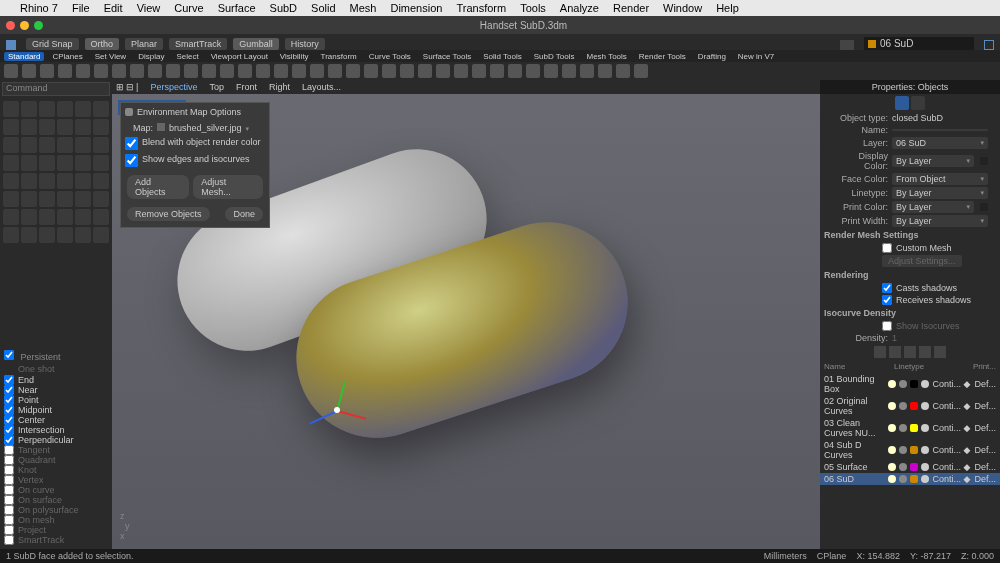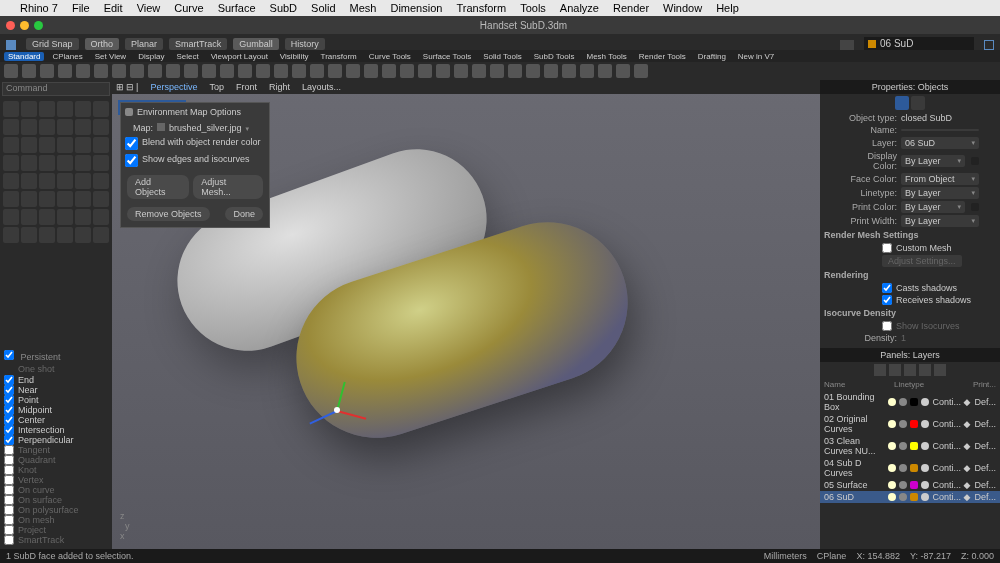--- a/index.html
+++ b/index.html
@@ -27,21 +27,21 @@
 .snaps { margin-top:auto; background:#2a2a2a; padding:4px; font-size:9px; }
 .snaps .hdr { color:#888; padding:1px 0; }
 .snaps label { display:flex; align-items:center; padding:0; color:#aaa; }
 .snaps input { margin-right:4px; width:10px; height:10px; }
 .center { flex:1; background:linear-gradient(180deg,#6a6a72 0%,#585860 100%); position:relative; }
 .vporttabs { height:14px; background:#2a2a2a; display:flex; align-items:center; font-size:9px; padding:0 4px; gap:12px; }
 .vporttabs .active { color:#7ab8ff; }
 .vportlabel { position:absolute; top:20px; left:6px; background:#2d5a9a; color:#fff; padding:2px 8px; font-size:10px; }
 .rightcol { width:180px; background:#2a2a2a; display:flex; flex-direction:column; font-size:9px; }
 .panelhdr { height:14px; background:#1a1a1a; display:flex; align-items:center; justify-content:center; font-size:9px; }
-.proprow { display:flex; align-items:center; padding:1px 21px; gap:4px; }
+.proprow { display:flex; align-items:center; padding:1px 12px; gap:4px; }
 .proprow .lbl { width:56px; text-align:right; color:#aaa; }
 .proprow .val { flex:1; background:#3a3a3a; padding:1px 4px; border-radius:2px; display:flex; align-items:center; justify-content:space-between; }
 .sechdr { padding:2px 4px; color:#aaa; font-weight:bold; font-size:9px; }
 .chk { display:flex; align-items:center; padding:1px 4px 1px 62px; gap:4px; }
 .chk input { width:10px; height:10px; }
 .layers { flex:1; background:#2a2a2a; overflow:hidden; }
 .layhdr { display:flex; padding:2px 4px; font-size:8px; color:#888; justify-content:space-between; }
 .layrow { display:flex; align-items:center; padding:1px 4px; font-size:9px; gap:3px; }
 .layrow.sel { background:#3a5a8a; }
 .sw { width:8px; height:8px; border-radius:2px; }
@@ -410,21 +410,20 @@
     <div class="sechdr">Isocurve Density</div>
     <div class="chk">
         <input type="checkbox" style="">
         <span style="color:#666">Show Isocurves</span>
       </div>
     <div class="proprow">
         <span class="lbl">Density:</span>
         <span style="color:#666">1</span>
       </div>
 
-    <div class="panelhdr" style="margin-top:4px">Panels: Layers</div>
     <div style="display:flex;justify-content:center;padding:2px;gap:3px">
       <i style="width:12px;height:12px;background:#444"></i>
       <i style="width:12px;height:12px;background:#444"></i>
       <i style="width:12px;height:12px;background:#444"></i>
       <i style="width:12px;height:12px;background:#444"></i>
       <i style="width:12px;height:12px;background:#444"></i>
     </div>
     <div class="layhdr">
       <span>Name</span>
       <span>Linetype</span>

